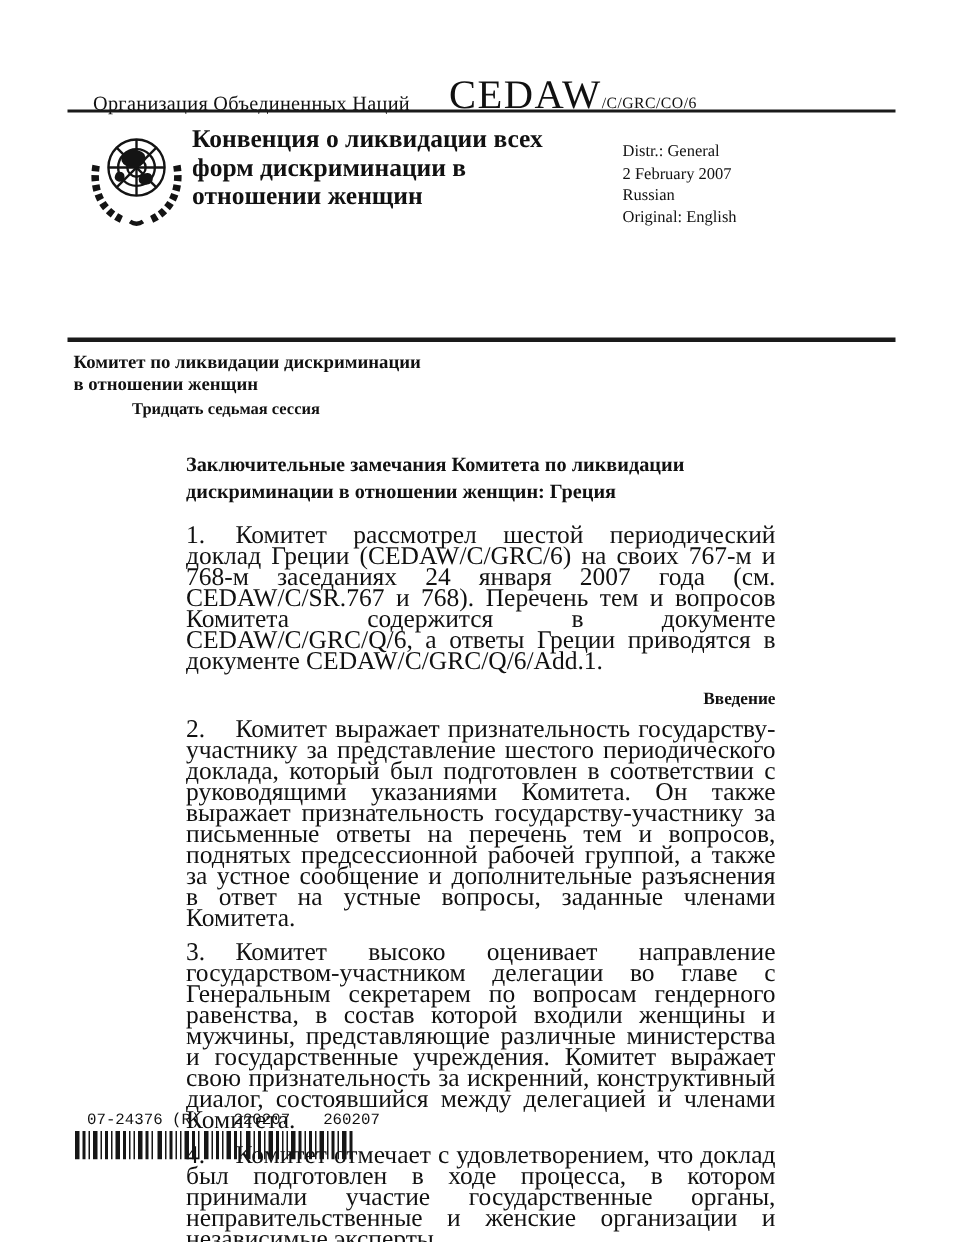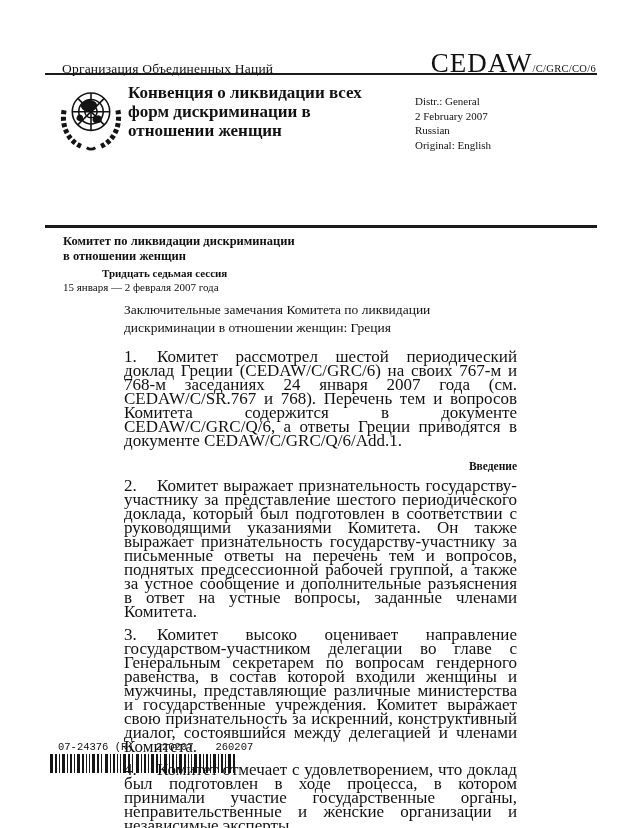--- a/index.html
+++ b/index.html
@@ -8,54 +8,54 @@
     width:640px; height:828px;
     background:#ffffff;
     font-family:"Liberation Serif", serif;
     color:#111111;
     overflow:hidden;
     margin:0 auto;
   }
   
   .header-row {
     position:absolute; top:50px; left:62px; right:44px;
-    display:flex; justify-content:space-between; align-items:flex-end;
+    display:flex; align-items:flex-end;
   }
   .org-name { font-size:13.5px; letter-spacing:.2px; }
-  .doc-symbol { white-space:nowrap; }
+  .doc-symbol { white-space:nowrap;margin-left:26px; }
   .doc-symbol .big { font-size:27px; line-height:1; letter-spacing:1px; }
   .doc-symbol .small { font-size:10.5px; letter-spacing:.3px; }
   .rule-thin {
     position:absolute; top:73px; left:45px; right:43px;
     height:2px; background:#1a1a1a;
   }
   .emblem { position:absolute; top:80px; left:55px; width:72px; height:72px; }
   .conv-title {
     position:absolute; top:83px; left:128px; width:272px;
     font-size:17px; line-height:19px; font-weight:bold;
   }
   .distr-block {
     position:absolute; top:94px; left:415px;
     font-size:11px; line-height:14.5px;
   }
   
   .rule-thick {
     position:absolute; top:225px; left:45px; right:43px;
     height:3px; background:#1a1a1a;
   }
-  .session-block { position:absolute; top:234px; left:63px; }
+  .session-block { position:absolute; top:234px; left:49px; }
   .committee-line { font-size:12.5px; font-weight:bold; line-height:15px; }
   .session-title { font-size:11px; font-weight:bold; line-height:14px; margin-top:2px;margin-left:39px; }
   .session-dates { font-size:11px; line-height:14px; }
   
   .content {
     position:absolute; top:301px; left:124px; width:393px;
   }
   .main-title {
-    font-size:13.5px; line-height:17.5px; font-weight:normal;
+    font-size:13.5px; line-height:17.5px; font-weight:bold;
     margin:0 0 14px 0;
   }
   .para {
     font-size:17px; line-height:14px;
     text-align:justify;
     margin:0 0 9px 0;
   }
   .para .num { display:inline-block; width:33px; }
   .section-heading {
     font-size:11.5px; font-weight:bold;
@@ -113,21 +113,20 @@
     <div>Russian</div>
     <div>Original: English</div>
   </div>
 
   <div class="rule-thick"></div>
 
   <div class="session-block">
     <div class="committee-line">Комитет по ликвидации дискриминации</div>
     <div class="committee-line">в отношении женщин</div>
     <div class="session-title">Тридцать седьмая сессия</div>
-    <div class="session-dates">15 января — 2 февраля 2007 года</div>
   </div>
 
   <div class="content">
     <h1 class="main-title">Заключительные замечания Комитета по ликвидации дискриминации в отношении женщин: Греция</h1>
 
     <p class="para"><span class="num">1.</span><span>Комитет рассмотрел шестой периодический доклад Греции (CEDAW/C/GRC/6) на своих 767-м и 768-м заседаниях 24 января 2007 года (см. CEDAW/C/SR.767 и 768). Перечень тем и вопросов Комитета содержится в документе CEDAW/C/GRC/Q/6, а ответы Греции приводятся в документе CEDAW/C/GRC/Q/6/Add.1.</span></p>
 
     <div class="section-heading">Введение</div>
 
     <p class="para"><span class="num">2.</span><span>Комитет выражает признательность государству-участнику за представление шестого периодического доклада, который был подготовлен в соответствии с руководящими указаниями Комитета. Он также выражает признательность государству-участнику за письменные ответы на перечень тем и вопросов, поднятых предсессионной рабочей группой, а также за устное сообщение и дополнительные разъяснения в ответ на устные вопросы, заданные членами Комитета.</span></p>

